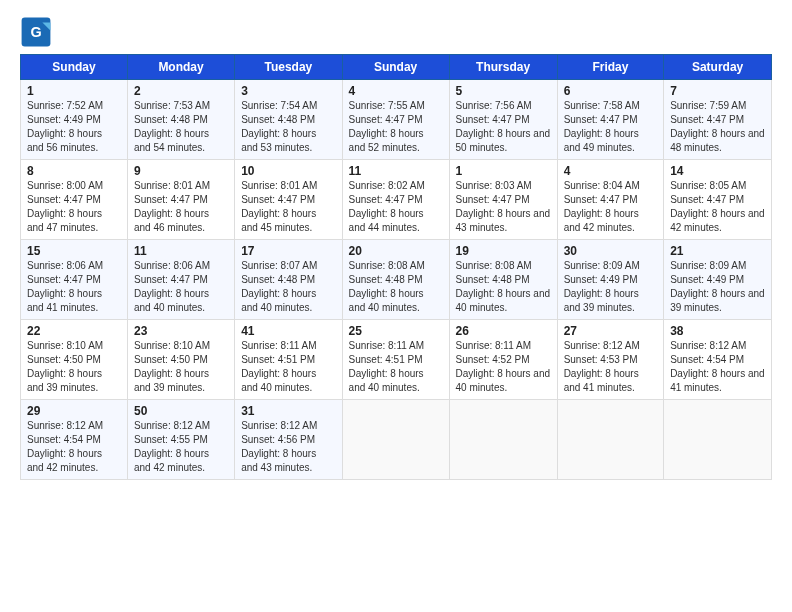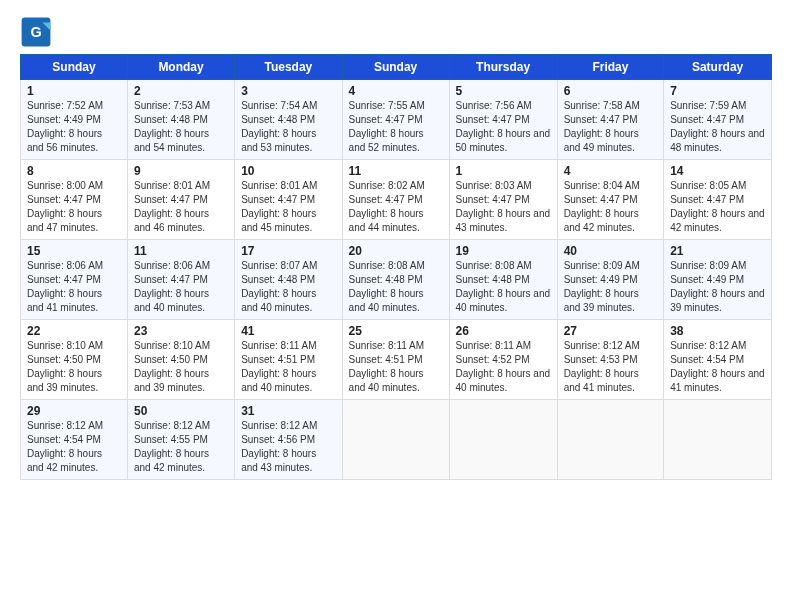--- a/index.html
+++ b/index.html
@@ -205,21 +205,21 @@
           </td>
           <td>
             <span class="day-num">20</span>
             <div class="day-info">Sunrise: 8:08 AM<br>Sunset: 4:48 PM<br>Daylight: 8 hours and 40 minutes.</div>
           </td>
           <td>
             <span class="day-num">19</span>
             <div class="day-info">Sunrise: 8:08 AM<br>Sunset: 4:48 PM<br>Daylight: 8 hours and 40 minutes.</div>
           </td>
           <td>
-            <span class="day-num">40</span>
+            <span class="day-num">30</span>
             <div class="day-info">Sunrise: 8:09 AM<br>Sunset: 4:49 PM<br>Daylight: 8 hours and 39 minutes.</div>
           </td>
           <td>
             <span class="day-num">21</span>
             <div class="day-info">Sunrise: 8:09 AM<br>Sunset: 4:49 PM<br>Daylight: 8 hours and 39 minutes.</div>
           </td>
         </tr>
         <tr>
           <td>
             <span class="day-num">22</span>

